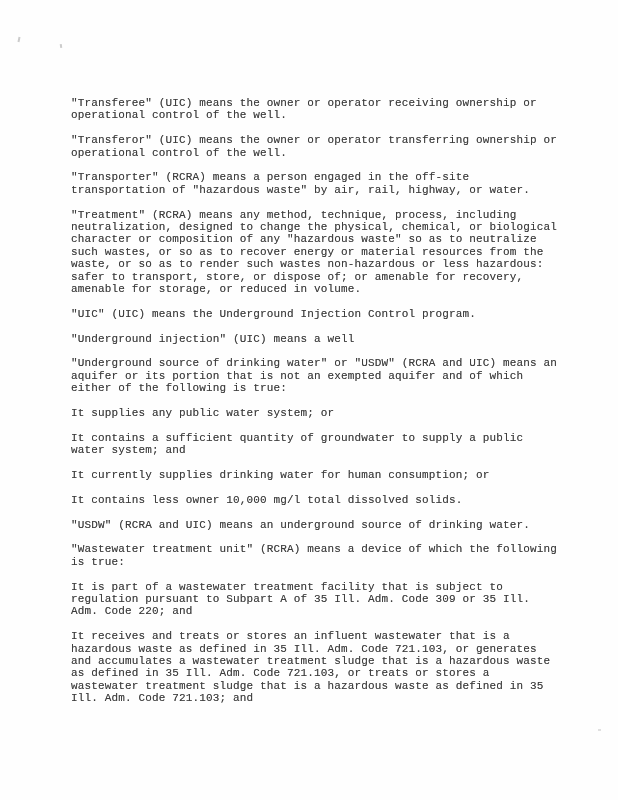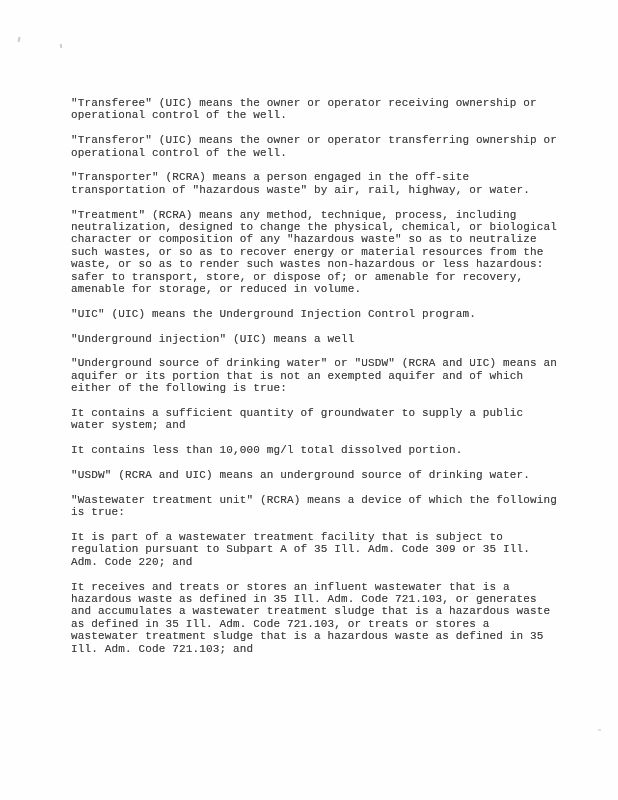--- a/index.html
+++ b/index.html
@@ -61,23 +61,25 @@
 character or composition of any "hazardous waste" so as to neutralize
 such wastes, or so as to recover energy or material resources from the
 waste, or so as to render such wastes non-hazardous or less hazardous:
 safer to transport, store, or dispose of; or amenable for recovery,
 amenable for storage, or reduced in volume.</p>
     <p>"UIC" (UIC) means the Underground Injection Control program.</p>
     <p>"Underground injection" (UIC) means a well</p>
     <p>"Underground source of drinking water" or "USDW" (RCRA and UIC) means an
 aquifer or its portion that is not an exempted aquifer and of which
 either of the following is true:</p>
+    <p>It supplies any public water system; or</p>
     <p>It contains a sufficient quantity of groundwater to supply a public
 water system; and</p>
-    <p>It contains less than 10,000 mg/l total dissolved portion.</p>
+    <p>It currently supplies drinking water for human consumption; or</p>
+    <p>It contains less owner 10,000 mg/l total dissolved solids.</p>
     <p>"USDW" (RCRA and UIC) means an underground source of drinking water.</p>
     <p>"Wastewater treatment unit" (RCRA) means a device of which the following
 is true:</p>
     <p>It is part of a wastewater treatment facility that is subject to
 regulation pursuant to Subpart A of 35 Ill. Adm. Code 309 or 35 Ill.
 Adm. Code 220; and</p>
     <p>It receives and treats or stores an influent wastewater that is a
 hazardous waste as defined in 35 Ill. Adm. Code 721.103, or generates
 and accumulates a wastewater treatment sludge that is a hazardous waste
 as defined in 35 Ill. Adm. Code 721.103, or treats or stores a

